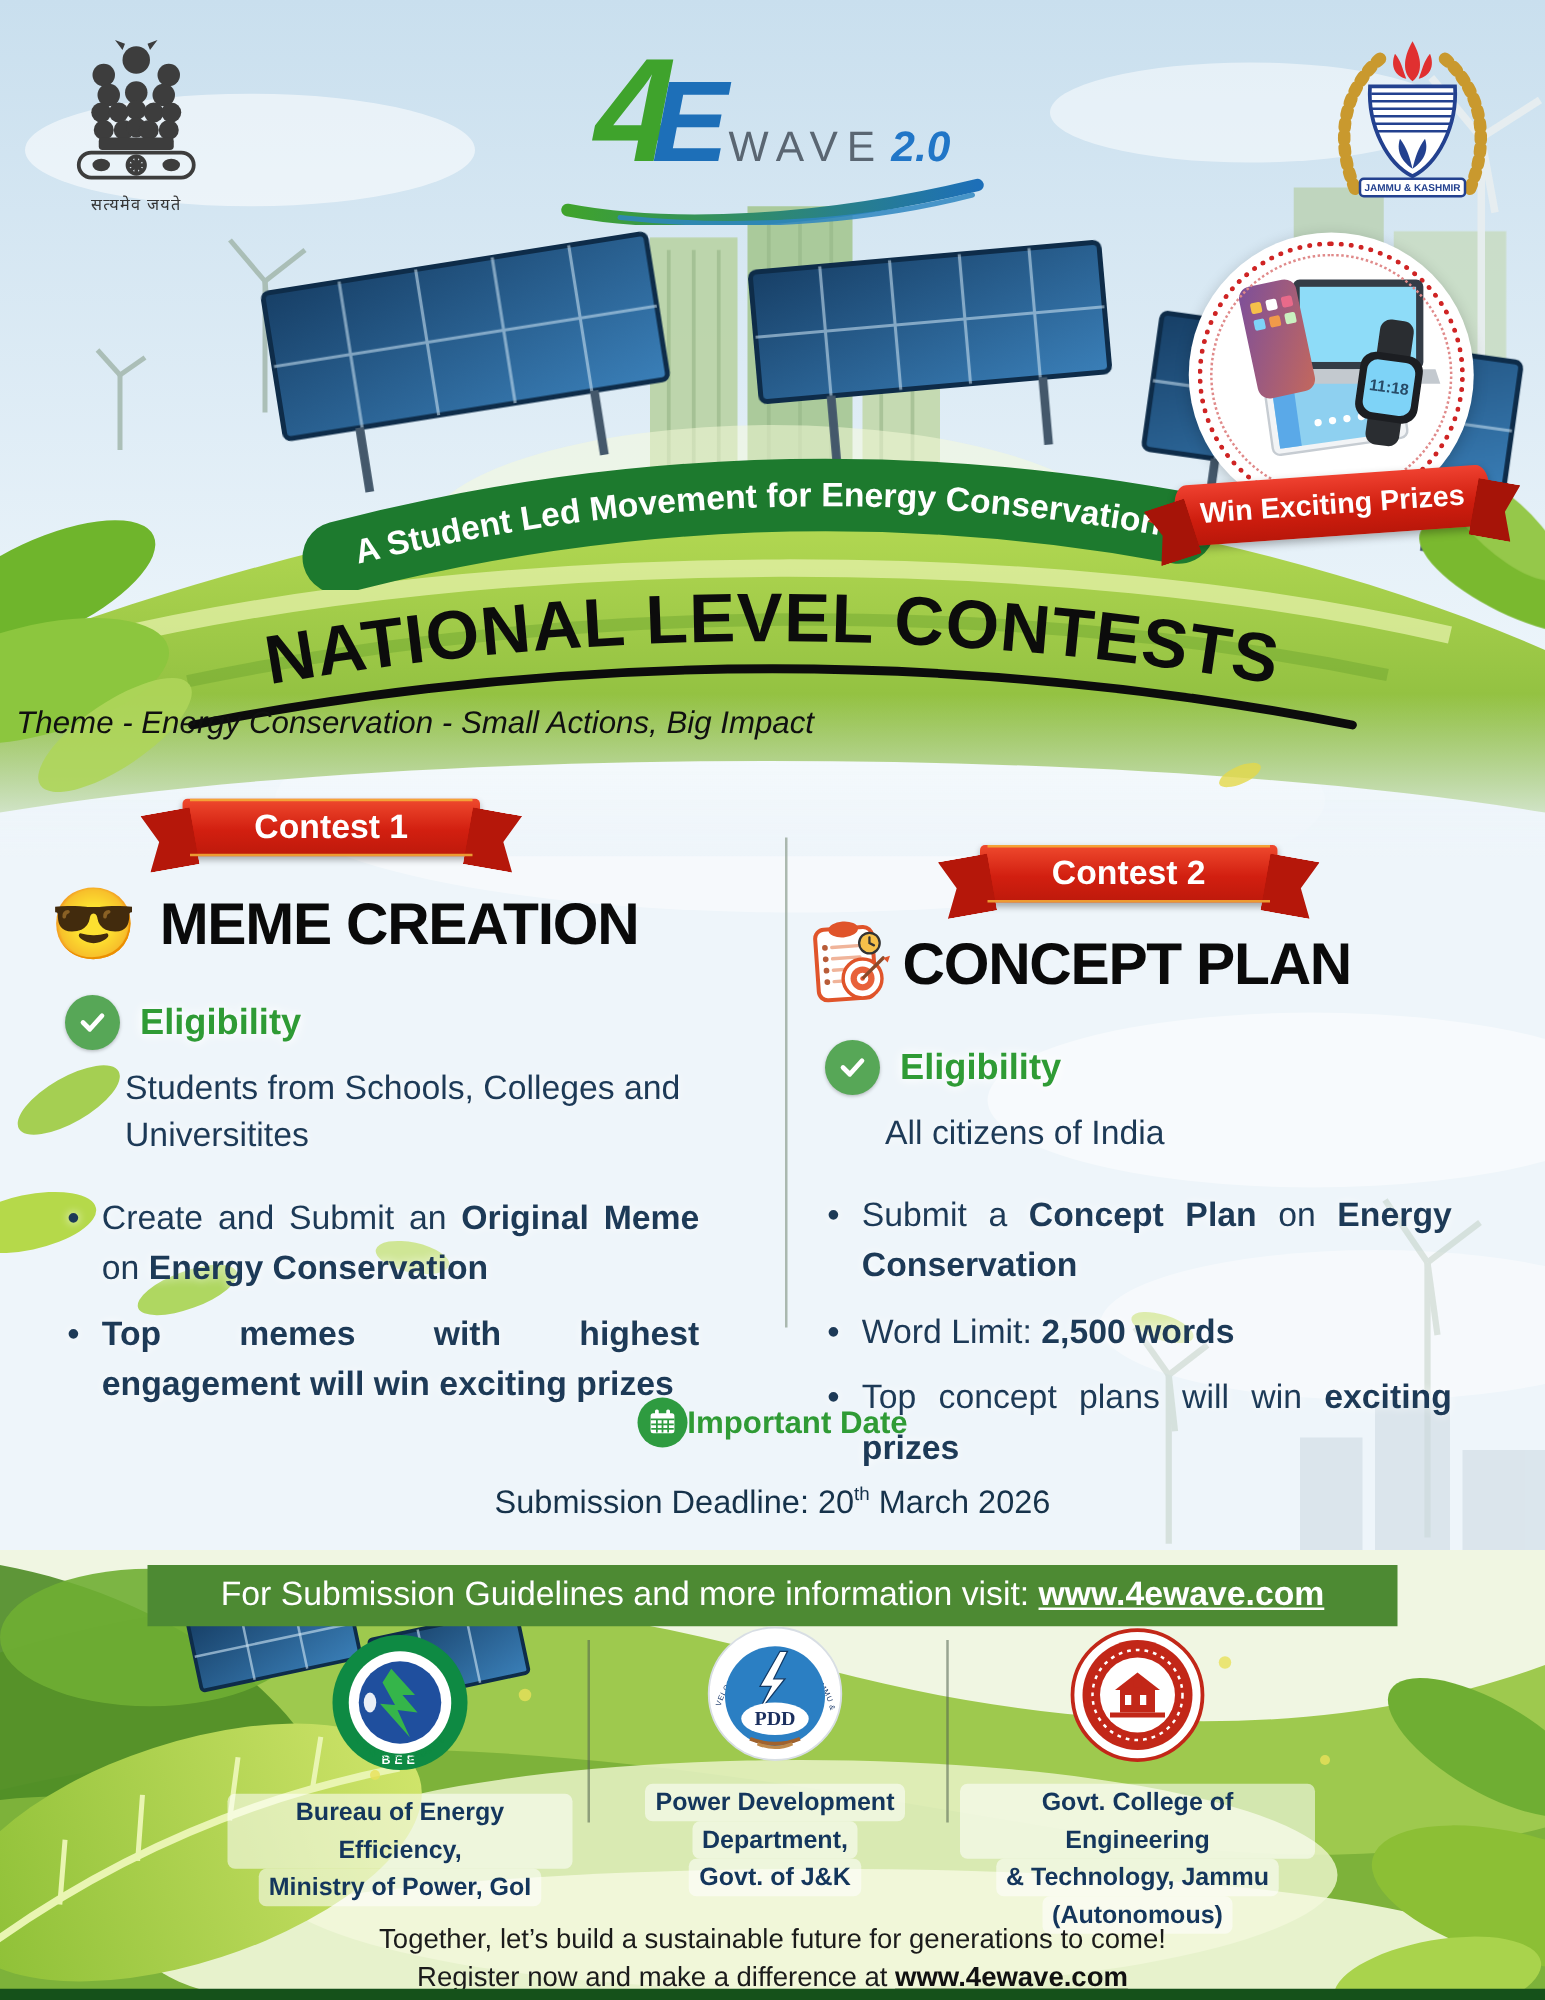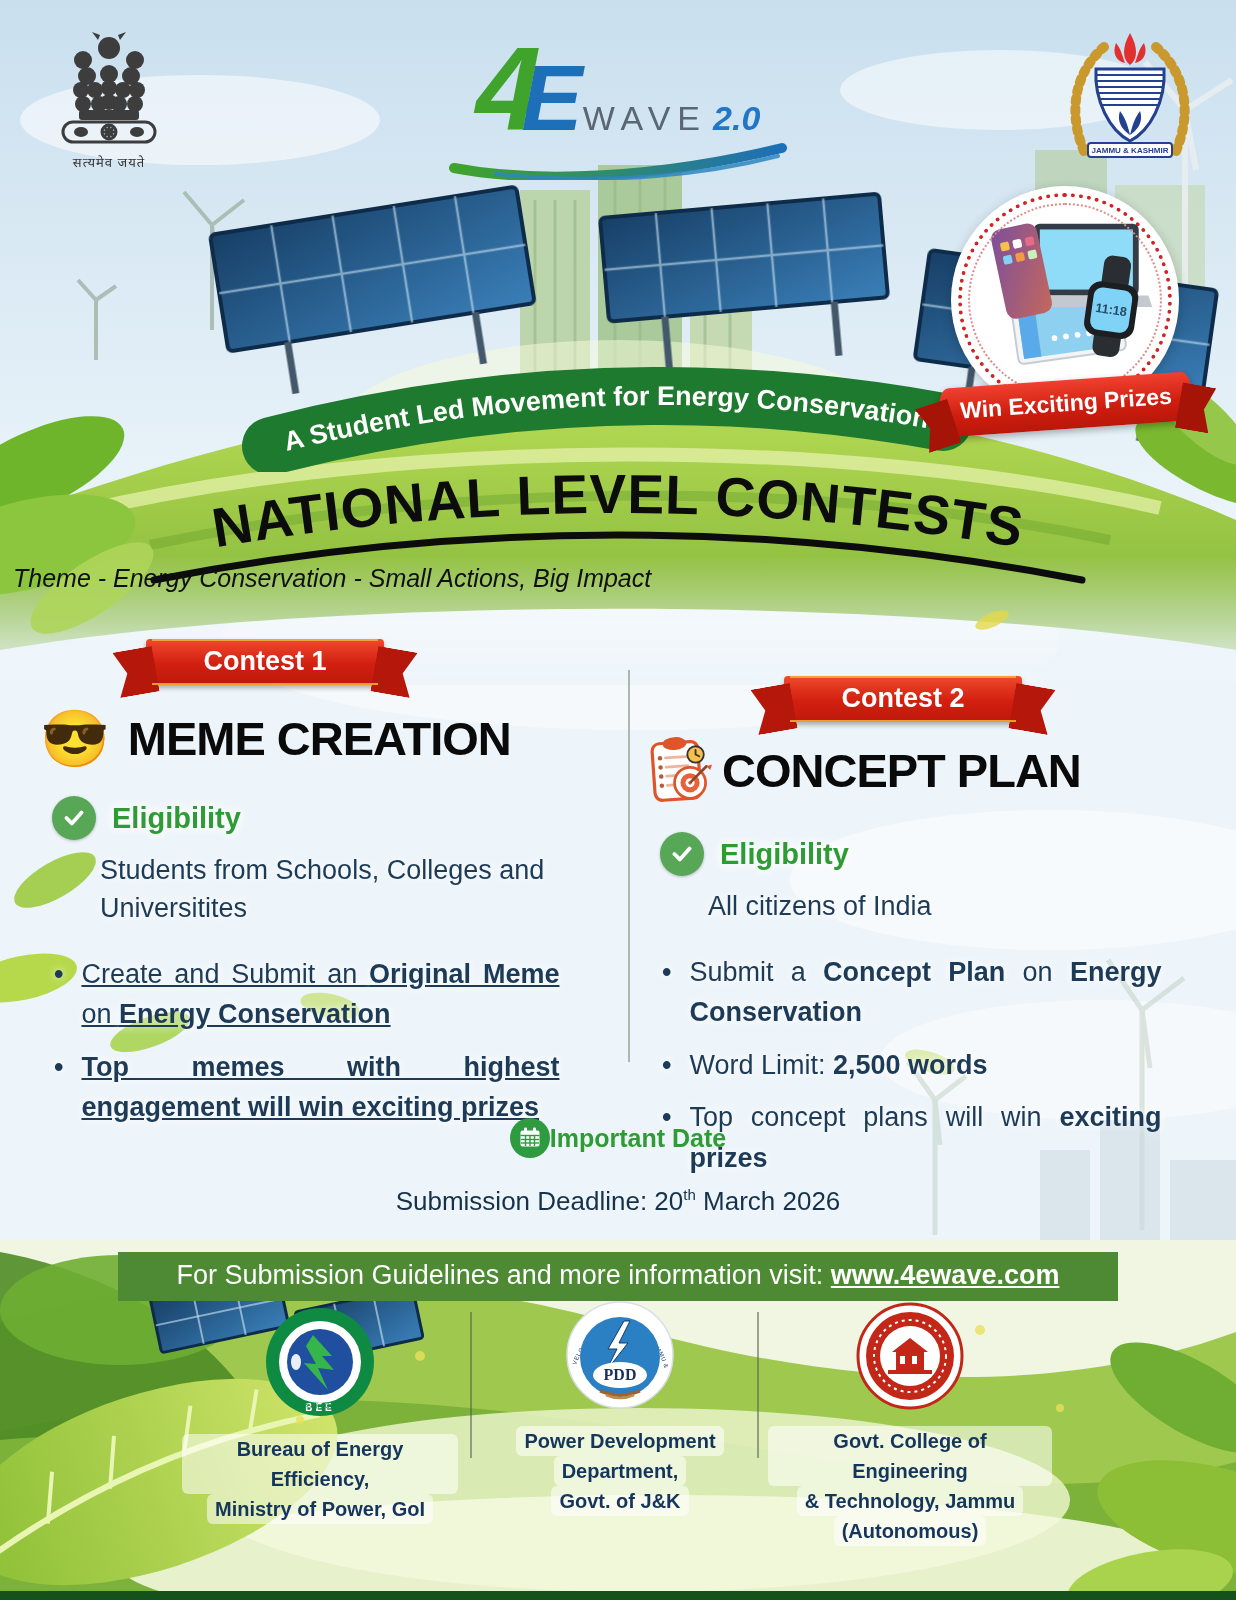--- a/index.html
+++ b/index.html
@@ -72,21 +72,21 @@
          display:flex;align-items:center;justify-content:center;box-shadow:0 1px 3px rgba(0,0,0,.25);}
   .elig-label{font-size:29px;font-weight:700;color:#2f9b35;
               text-shadow:0 0 6px #fff,0 0 12px #fff;}
   .elig-text{font-size:27px;color:#1d3a57;margin:12px 0 0 60px;line-height:1.4;max-width:478px;
              text-shadow:0 0 8px rgba(255,255,255,.9);}
   .bullets{list-style:none;margin:26px 0 0 14px;padding:0;}
   .bullets li{display:flex;gap:18px;font-size:27px;color:#1d3a57;line-height:1.5;margin-bottom:12px;
               text-shadow:0 0 8px rgba(255,255,255,.9);}
   .bullets li::before{content:"\2022";font-weight:700;}
   .litext{text-align:justify;}
-  .col1 .litext{max-width:478px;text-decoration:underline;}
+  .col1 .litext{max-width:478px;}
   .col2 .litext{max-width:472px;}
   b{font-weight:700;}
 
   
   .important{position:absolute;top:1118px;left:0;right:0;text-align:center;z-index:2;}
   .imp-row{display:inline-flex;align-items:center;}
   .cal{width:40px;height:40px;border-radius:50%;background:#2e9b40;display:flex;
        align-items:center;justify-content:center;}
   .imp-label{font-size:25px;font-weight:700;color:#2f9b35;}
   .deadline{margin-top:28px;font-size:26px;color:#16324a;}
@@ -627,15 +627,21 @@
         </g>
       </svg>
       <div class="pcap">
         <span>Govt. College of Engineering</span><br>
         <span>&amp; Technology, Jammu</span><br>
         <span>(Autonomous)</span>
       </div>
     </div>
   </div>
 
+  <div class="footer">
+    <div class="f1">Together, let’s build a sustainable future for generations to come!</div>
+    <div class="f2">
+      <span>Register now and make a difference at </span><a>www.4ewave.com</a>
+    </div>
+  </div>
 
   <div class="bottom-strip"></div>
 </div>
 
 </body></html>

